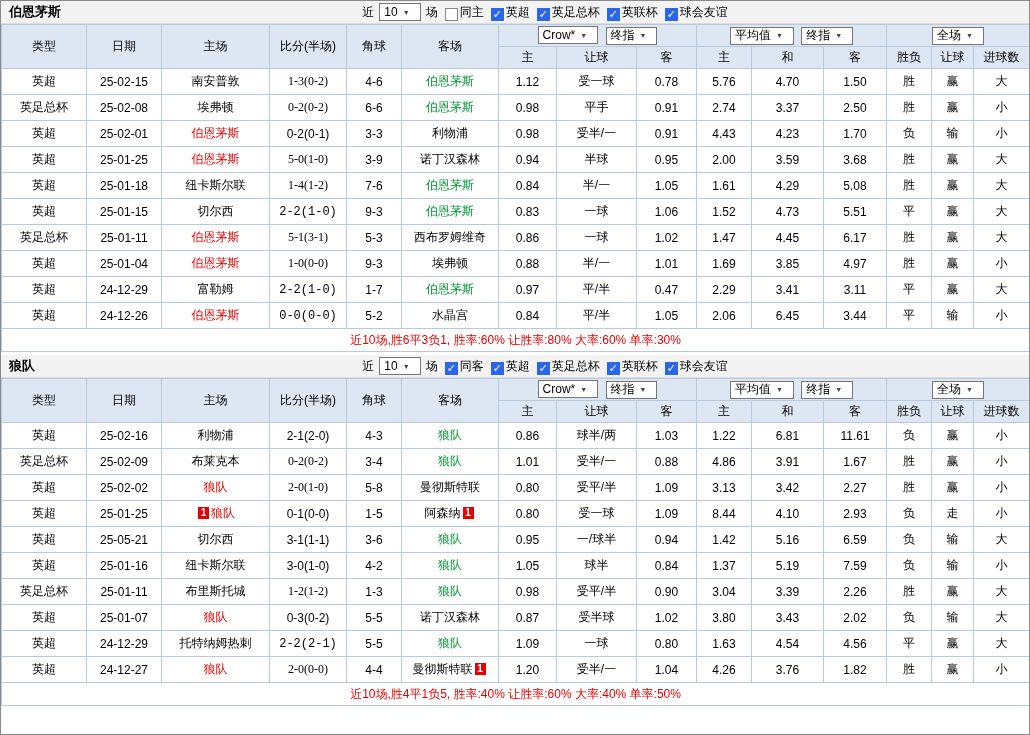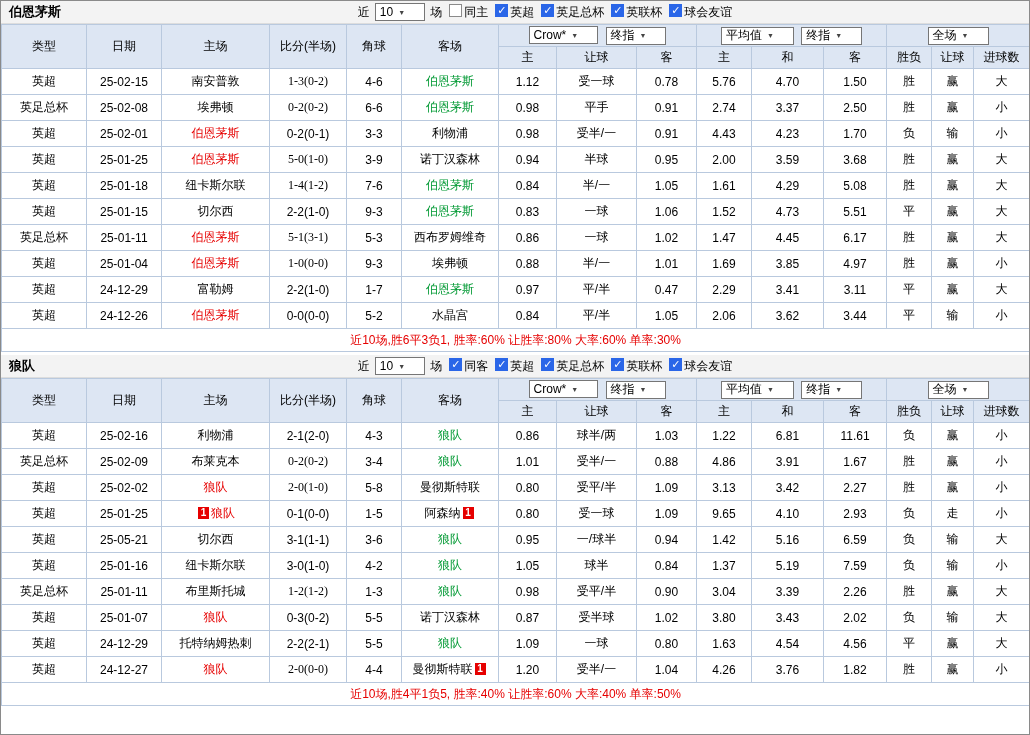--- a/index.html
+++ b/index.html
@@ -18,43 +18,43 @@
   .tb-btn { width:23px; height:21px; border:1px solid #aaaaee; background:#8787dd; color:#fff; font-size:12px;
             line-height:18px; text-align:center; padding:0; cursor:pointer; font-family:inherit; }
   .tb-btn.close { background:#6fa6e8; border-color:#a9c9f2; font-size:14px; }
 
   
   .section + .section { margin-top:3px; }
   .sec-header { height:23px; background:#f3f3f3; position:relative; display:flex; align-items:center;
                 justify-content:center; border-bottom:1px solid #ddd; }
   .team-name { position:absolute; left:8px; font-size:13px; font-weight:bold; color:#000; }
   .filters { display:flex; align-items:center; gap:3px; font-size:12px; color:#000; margin-left:60px; }
-  .cbl { display:inline-flex; align-items:flex-start; gap:2px; cursor:pointer; margin-left:4px; }
+  .cbl { display:inline-flex; align-items:flex-end; gap:2px; cursor:pointer; margin-left:4px; }
   .cb { width:13px; height:13px; border:1px solid #8a8a8a; background:#fff; display:inline-block; position:relative; }
   .cb.on { background:#2a66e8; border-color:#2a66e8; }
   .cb.on::after { content:"✓"; position:absolute; left:1px; top:-1px; color:#fff; font-size:11px; font-weight:bold; }
 
   
   .sel { display:inline-flex; align-items:center; border:1px solid #767676; background:#fff; height:18px;
-         padding:0 19px 0 4px; font-size:12px; color:#000; cursor:pointer; margin:0 2px; }
+         padding:0 10px 0 4px; font-size:12px; color:#000; cursor:pointer; margin:0 2px; }
   .sel .arr { font-size:7px; margin-left:5px; color:#444; }
 
   
   table.grid { border-collapse:collapse; table-layout:fixed; width:1028px; }
   .grid th, .grid td { border:1px solid #b9c9de; text-align:center; padding:0; font-size:12px;
                        white-space:nowrap; overflow:hidden; }
   .grid thead th { background:#dde6f3; font-weight:normal; height:22px; color:#000; }
   .grid tbody td { height:26px; background:#fff; color:#000; }
   .lg-red  { background:#e60000; color:#fff; }
   .lg-blue { background:#1212cc; color:#fff; }
   .c-r { color:#e60000; }
   .c-g { color:#009933; }
   .c-b { color:#0044cc; }
   .sc-w { color:#ff5500;font-family:Liberation Serif, serif; }
-  .sc-d { color:#0044cc; }
+  .sc-d { color:#0044cc;font-family:Liberation Mono, monospace; }
   .sc-l { color:#009933; }
   .focal-home { color:#e60000; }
   .focal-away { color:#009933; }
   .card { display:inline-block; min-width:11px; height:12px; background:#e60000; color:#fff; font-size:10px;
           line-height:12px; margin:0 2px; font-weight:bold; vertical-align:1px; }
   td.summary { color:#e60000; height:23px; background:#fff; font-size:12px; }
 </style>
 </head>
 <body>
 
@@ -316,21 +316,21 @@
             <td class="lg lg-red">英超</td>
             <td>24-12-26</td>
             <td><span class="focal-home">伯恩茅斯</span></td>
             <td class="sc sc-d">0-0(0-0)</td>
             <td>5-2</td>
             <td><span>水晶宫</span></td>
             <td>0.84</td>
             <td>平/半</td>
             <td>1.05</td>
             <td>2.06</td>
-            <td>3.62</td>
+            <td>6.45</td>
             <td>3.44</td>
             <td class="c-b">平</td>
             <td class="c-g">输</td>
             <td class="c-g">小</td>
           </tr>
         </tbody>
       <tfoot>
         <tr>
             <td colspan="15" class="summary">近10场,胜6平3负1, 胜率:60% 让胜率:80% 大率:60% 单率:30%</td>
           </tr>
@@ -490,21 +490,21 @@
           <tr>
             <td class="lg lg-red">英超</td>
             <td>25-01-25</td>
             <td><span class="card">1</span><span class="focal-home">狼队</span></td>
             <td class="sc sc-l">0-1(0-0)</td>
             <td>1-5</td>
             <td><span>阿森纳</span><span class="card">1</span></td>
             <td>0.80</td>
             <td>受一球</td>
             <td>1.09</td>
-            <td>9.65</td>
+            <td>8.44</td>
             <td>4.10</td>
             <td>2.93</td>
             <td class="c-g">负</td>
             <td class="c-b">走</td>
             <td class="c-g">小</td>
           </tr>
           <tr>
             <td class="lg lg-red">英超</td>
             <td>25-05-21</td>
             <td><span>切尔西</span></td>

